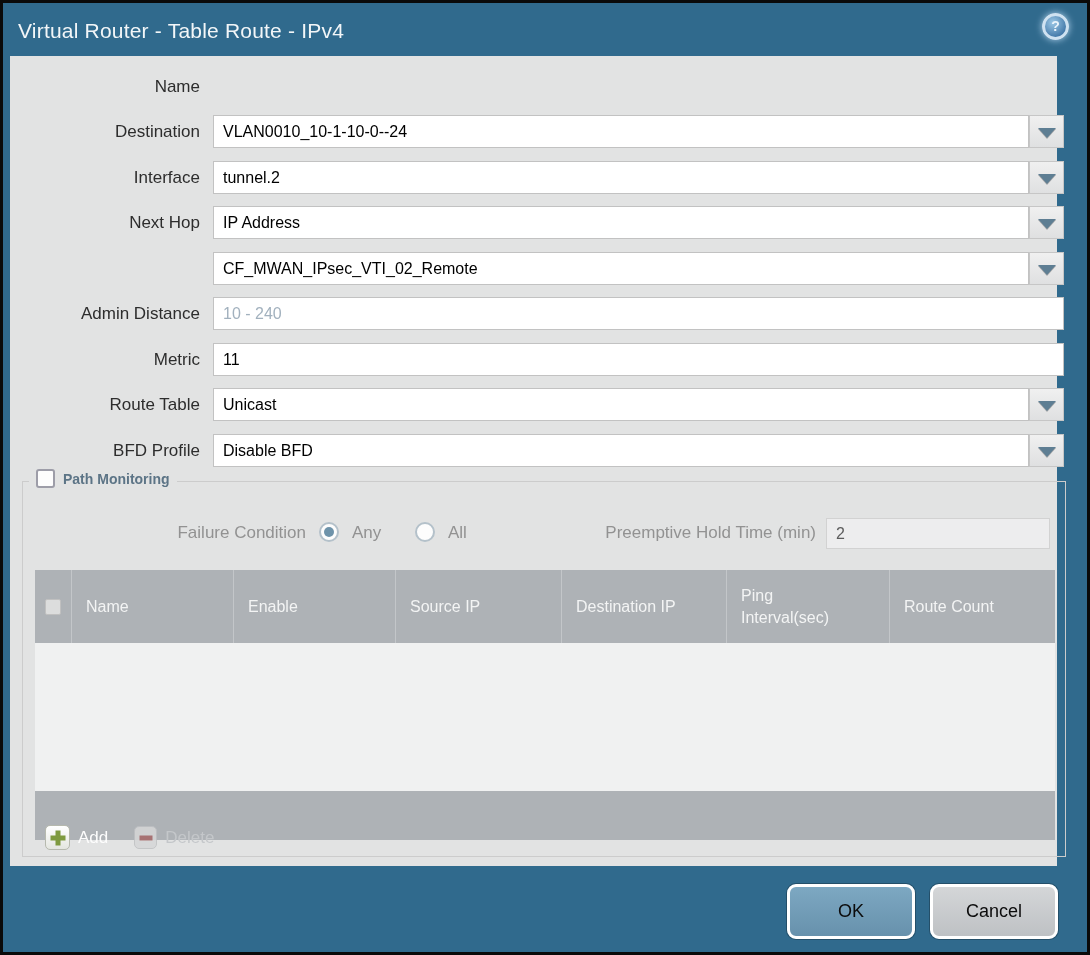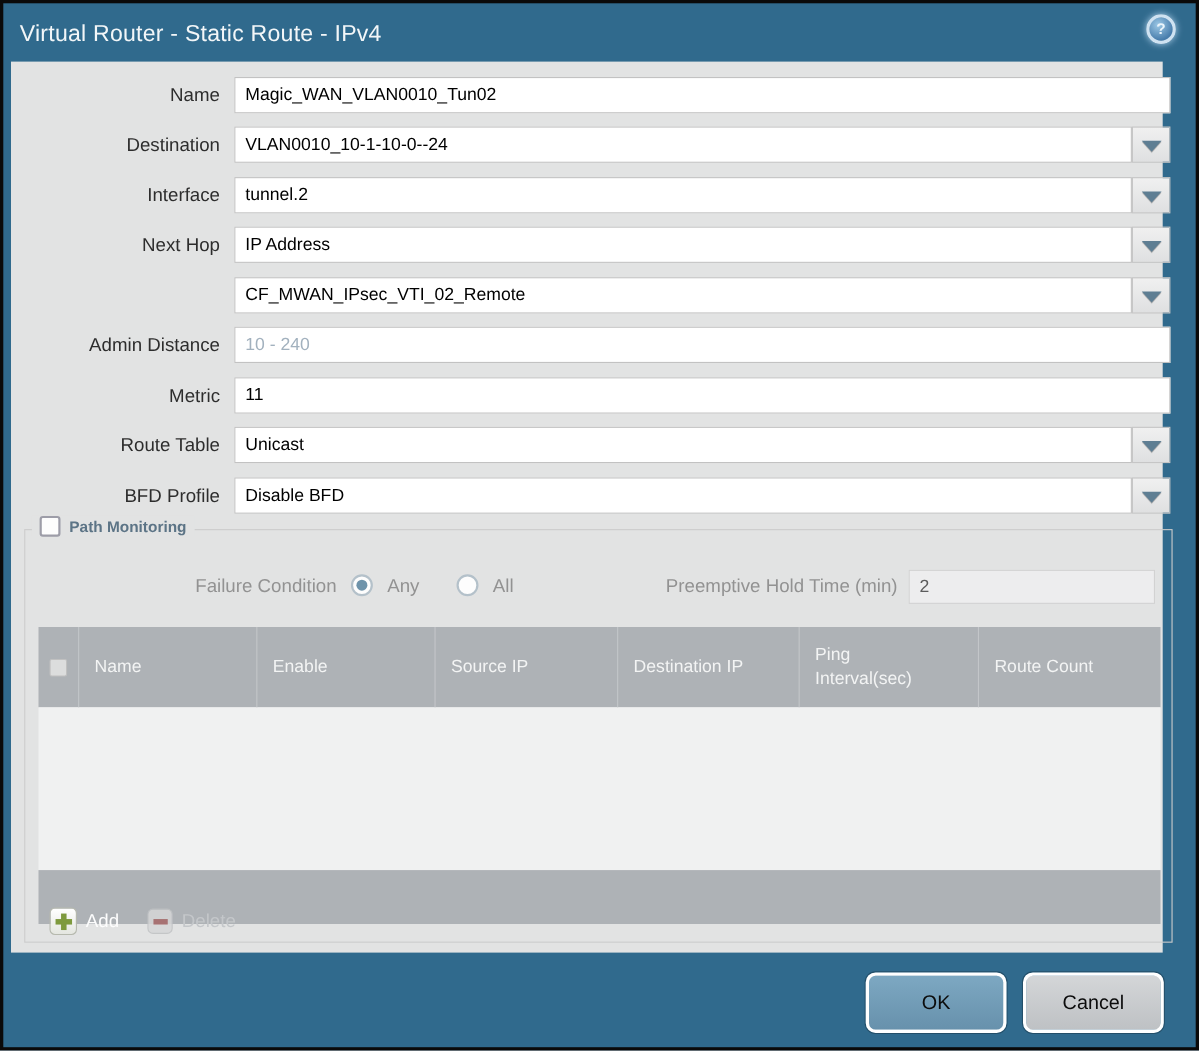--- a/index.html
+++ b/index.html
@@ -136,28 +136,27 @@
     cursor:pointer; box-shadow:0 0 0 1px rgba(0,0,0,.25);
   }
   .btn-ok     { left:784px; background:linear-gradient(#7da8c2, #6791ac); }
   .btn-cancel { left:927px; background:linear-gradient(#d4d6d8, #bec1c4); }
 </style>
 </head>
 <body>
 
 <div class="win">
 
-  <div class="titlebar-text">Virtual Router - Static Route - IPv4</div>
+  <div class="titlebar-text">Virtual Router - Table Route - IPv4</div>
   <div class="help-icon">?</div>
 
   <div class="panel">
 
     <div class="row" style="top:14px">
       <div class="lbl">Name</div>
-      <input class="inp full" type="text" value="Magic_WAN_VLAN0010_Tun02" style="">
     </div>
 
     <div class="row" style="top:59px">
       <div class="lbl">Destination</div>
       <input class="inp dd" type="text" value="VLAN0010_10-1-10-0--24" style="">
       <div class="ddbtn">
         <span class="tri"></span>
       </div>
     </div>
 

